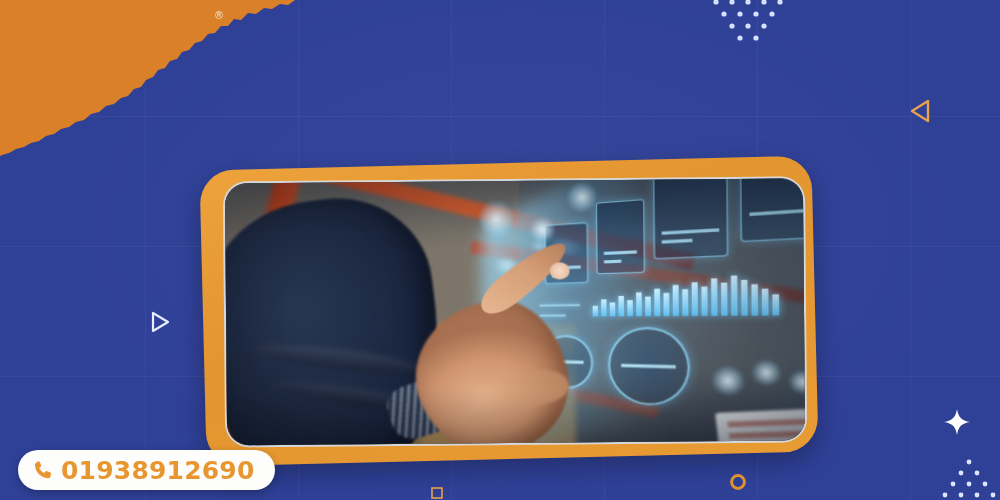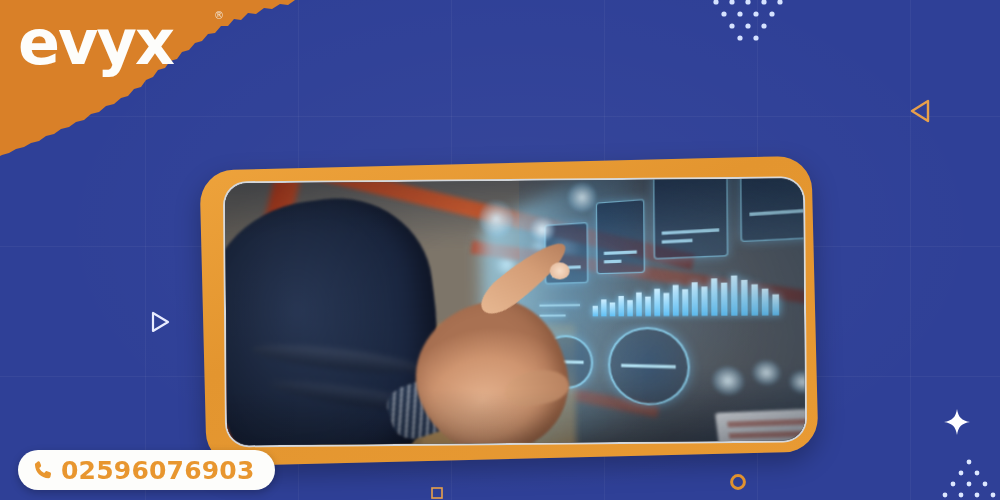--- a/index.html
+++ b/index.html
@@ -326,21 +326,20 @@
 
   <div class="logo-patch">
     <svg width="300" height="180" viewBox="0 0 300 180">
       <path d="M0,0 L300,0 L299,4 L292,9 L284,8 L276,13 L268,12 L260,18 L252,17
                L245,24 L238,23 L232,30 L225,30 L219,37 L212,38 L206,45 L199,47
                L193,54 L186,56 L181,63 L174,65 L169,72 L162,74 L157,81 L150,84
                L145,91 L138,93 L132,100 L125,102 L118,108 L110,110 L103,116 L95,118
                L88,124 L80,126 L73,131 L65,133 L58,138 L50,140 L43,145 L35,147
                L28,151 L20,153 L13,157 L6,159 L0,162 Z" fill="#d98028"></path>
     </svg>
-    <div class="logo-word">evyx</div>
     <div class="logo-reg">®</div>
   </div>
 
 
   <div class="device-wrap">
     <div class="device">
       <div class="screen">
 
         <div class="photo">
           <div class="wh-bg"></div>
@@ -483,16 +482,16 @@
     <rect x="2" y="2" width="10" height="10" fill="none" stroke="#e8a04a" stroke-width="1.6"></rect>
   </svg>
 
   <div class="phone-badge">
     <svg width="22" height="22" viewBox="0 0 24 24">
       <path d="M6.6,2.4 C7.5,2.2 8.3,2.7 8.6,3.5 L9.8,6.6 C10.1,7.3 9.9,8.1 9.3,8.6 L7.9,9.8
                C8.9,12.1 11,14.2 13.3,15.2 L14.5,13.8 C15,13.2 15.8,13 16.5,13.3 L19.6,14.5
                C20.4,14.8 20.9,15.6 20.7,16.5 L20.1,19.3 C19.9,20.2 19.1,20.9 18.2,20.9
                C9.6,20.6 3.5,14.5 3.2,5.9 C3.2,5 3.9,4.2 4.8,4 Z" fill="#e8962f"></path>
     </svg>
-    <span class="num">02596076903</span>
+    <span class="num">01938912690</span>
   </div>
 
 </div>
 
 </body></html>

